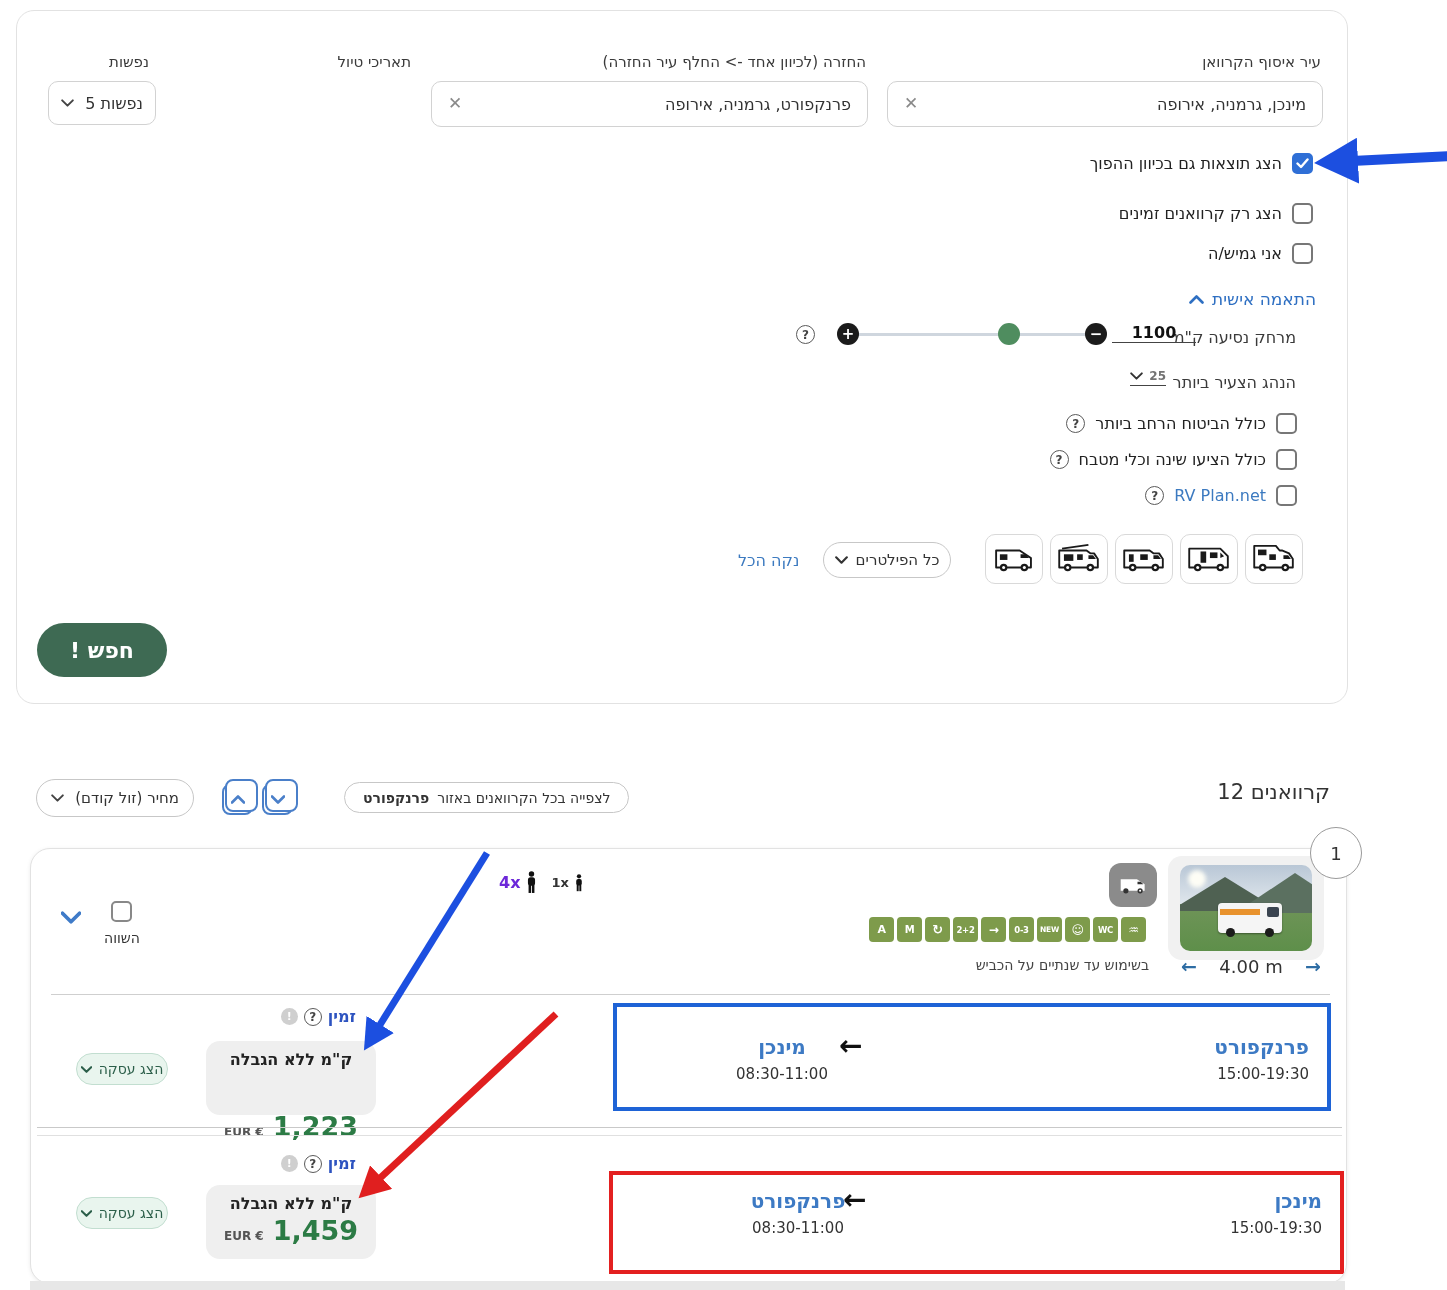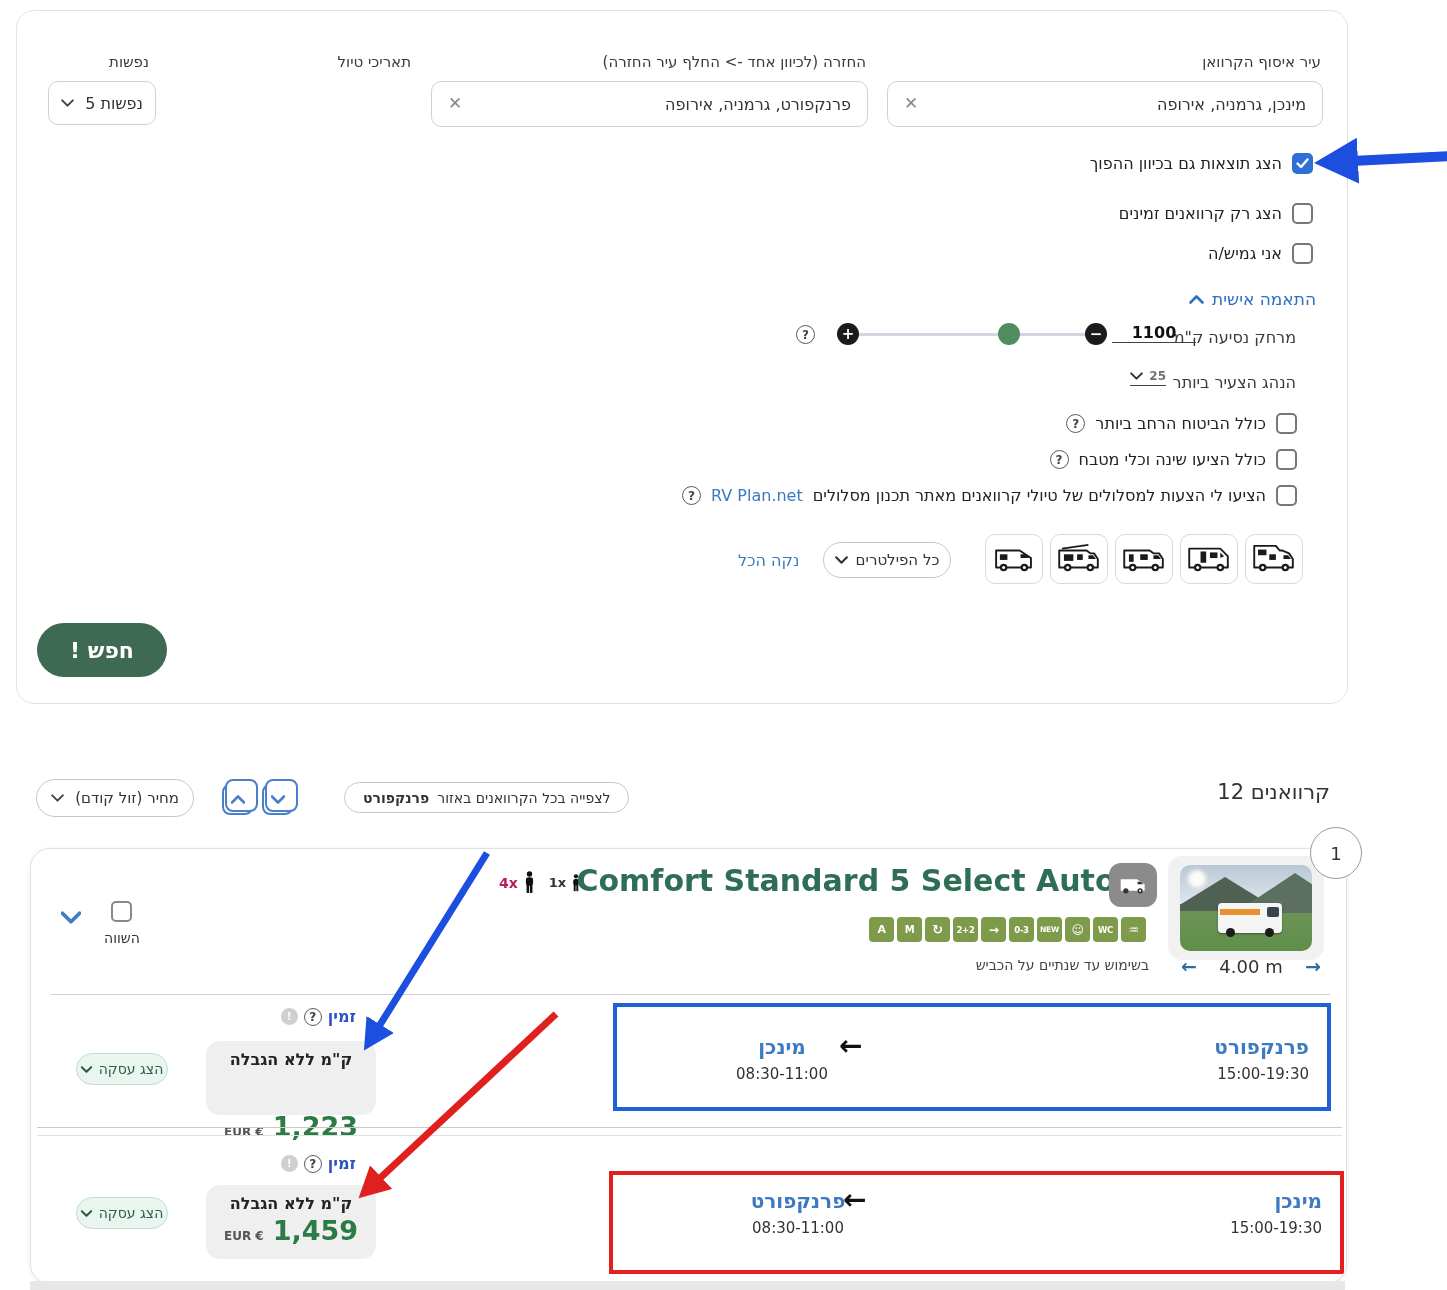--- a/index.html
+++ b/index.html
@@ -124,21 +124,20 @@
       <span>כולל הביטוח הרחב ביותר</span>
       <span class="helpc">?</span>
     </div>
     <div class="abs cbrow" style="right:50px;top:438px;">
       <span class="cb"></span>
       <span>כולל הציעו שינה וכלי מטבח</span>
       <span class="helpc">?</span>
     </div>
     <div class="abs cbrow" style="right:50px;top:474px;">
       <span class="cb"></span>
-      <span>הציעו לי הצעות למסלולים של טיולי קרוואנים מאתר תכנון מסלולים</span>
       <span class="bluelink">RV Plan.net</span>
       <span class="helpc">?</span>
     </div>
 
     <div class="abs vehbtn" style="left:1228px;top:523px;width:56px;height:48px;">
       <span>
           <svg width="46" height="32" viewBox="0 0 48 34">
             <polygon points="3,3 26,3 30,8 33,8 40,11 44,17 44,26 3,26" fill="#fff" stroke="#1a1a1a" stroke-width="2" stroke-linejoin="round"></polygon>
             <circle cx="12" cy="26" r="4" fill="#1a1a1a"></circle>
             <circle cx="12" cy="26" r="1.6" fill="#fff"></circle>
@@ -256,40 +255,39 @@
 
     <span class="cb abs" style="left:80px;top:52px;border-color:#888;"></span>
     <div class="abs" style="left:58px;top:81px;width:66px;text-align:center;font-size:14px;color:#333;">השווה</div>
     <span class="abs" style="left:30px;top:62px;color:#3f7bc8;">
       <svg width="20" height="13" viewBox="0 0 14 9">
           <polyline points="1,1.5 7,7.5 13,1.5" fill="none" stroke="currentColor" stroke-width="2.6" stroke-linecap="round" stroke-linejoin="round"></polyline>
         </svg>
     </span>
 
     <div class="abs" style="left:468px;top:22px;display:flex;align-items:center;gap:5px;direction:ltr;">
-      <span style="font-size:14px;font-weight:bold;color:#be185d;">4x</span>
+      <span style="font-size:16px;font-weight:bold;color:#6d28d9;">4x</span>
       <span>
         <svg width="13" height="23" viewBox="0 0 12 22" fill="#111">
             <circle cx="6" cy="2.8" r="2.6"></circle>
             <rect x="2.6" y="6" width="6.8" height="8" rx="2.5"></rect>
             <rect x="3.2" y="13" width="2.4" height="8"></rect>
             <rect x="6.4" y="13" width="2.4" height="8"></rect>
           </svg>
       </span>
       <span style="font-size:13px;font-weight:bold;color:#333;margin-left:8px;">1x</span>
       <span>
         <svg width="10" height="18" viewBox="0 0 12 22" fill="#111">
             <circle cx="6" cy="2.8" r="2.6"></circle>
             <rect x="2.6" y="6" width="6.8" height="8" rx="2.5"></rect>
             <rect x="3.2" y="13" width="2.4" height="8"></rect>
             <rect x="6.4" y="13" width="2.4" height="8"></rect>
           </svg>
       </span>
     </div>
-    <div class="abs" style="left:495px;top:14px;width:640px;text-align:center;font-size:30px;font-weight:bold;color:#2d6e54;white-space:nowrap;">Comfort Standard 5 Select Auto</div>
 
     <div class="abs" style="left:1078px;top:14px;width:48px;height:44px;background:#8b8b8b;border-radius:12px;display:flex;align-items:center;justify-content:center;">
       <svg width="32" height="22" viewBox="0 0 48 34">
           <polygon points="5,8 30,8 36,12 42,16 42,26 5,26" fill="#fff"></polygon>
           <circle cx="13" cy="26" r="4" fill="#333"></circle>
           <circle cx="35" cy="26" r="4" fill="#333"></circle>
           <circle cx="35" cy="26" r="1.6" fill="#fff"></circle>
           <polygon points="31,12 36,12 40,16 31,16" fill="#333"></polygon>
         </svg>
     </div>

